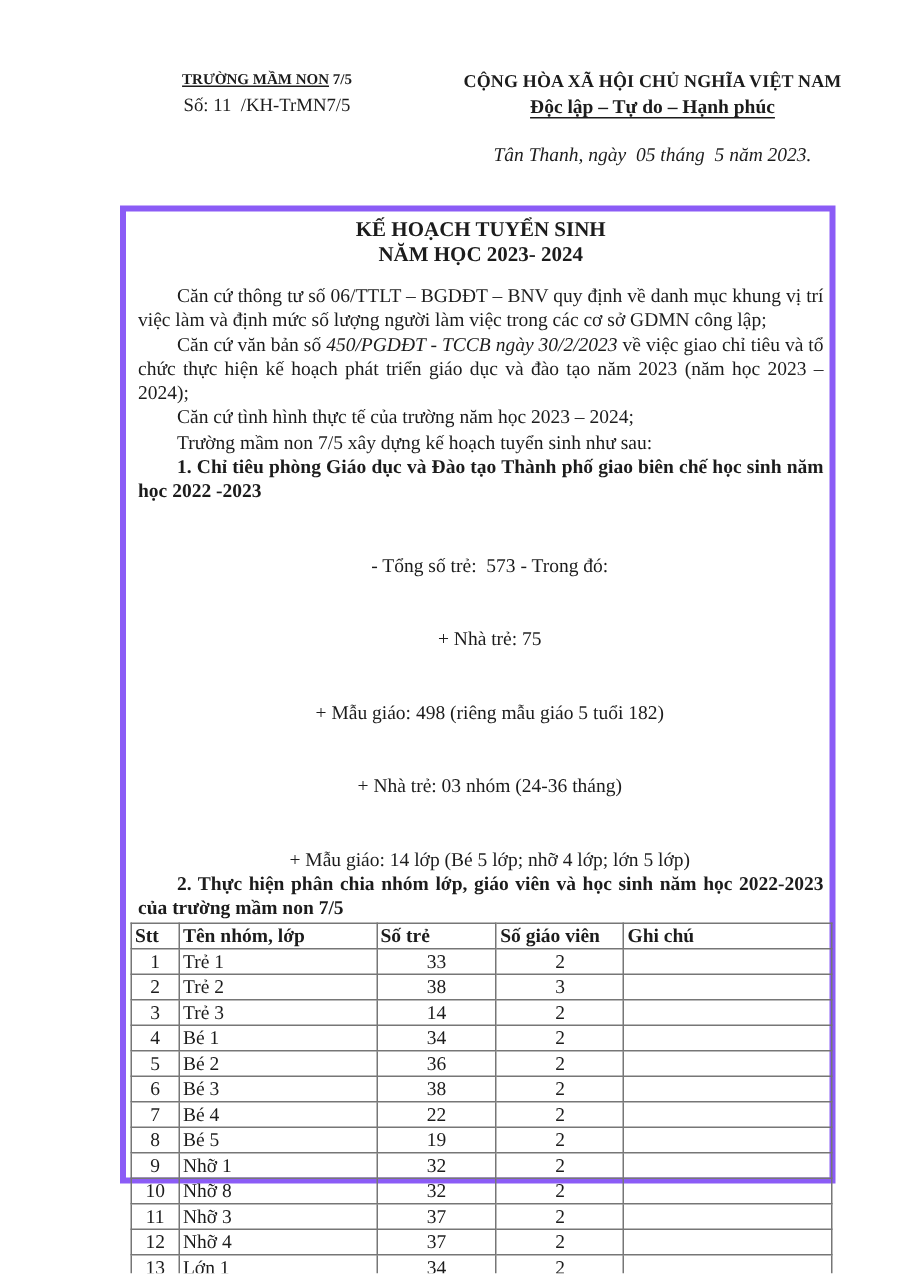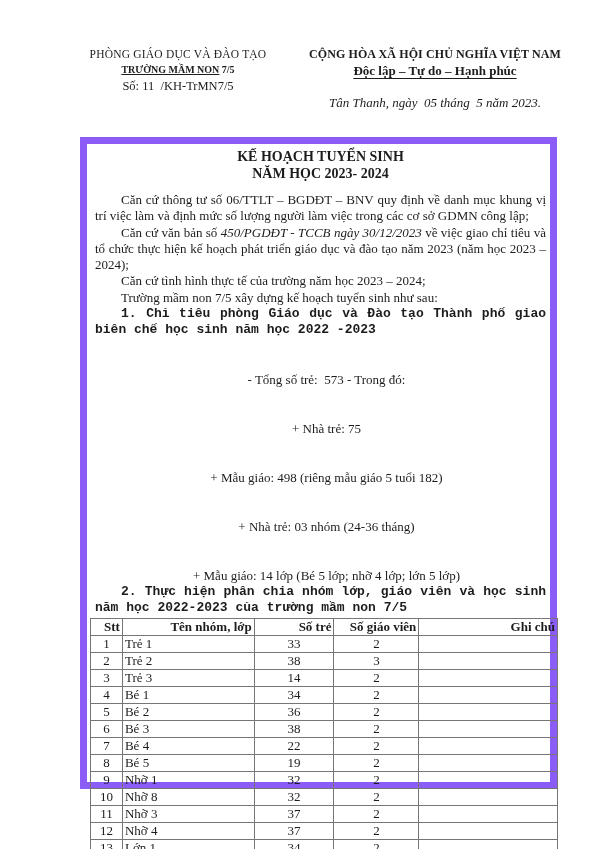--- a/index.html
+++ b/index.html
@@ -38,104 +38,102 @@
   }
   .letterhead-right .national-name { font-size: 12px; font-weight: bold; letter-spacing: 0.1px; text-align: center; }
   .letterhead-right .motto { font-size: 13px; font-weight: bold; text-decoration: underline; text-underline-offset: 3px; margin-top: 1px; }
   .letterhead-right .place-date { font-size: 13px; font-style: italic; margin-top: 16px; }
 
   
   .doc-frame {
     position: absolute;
     left: 80px; top: 137px;
     width: 477px; height: 652px;
-    border: 7px solid #8b5cf6;
+    border: 4px solid #8b5cf6;
     padding: 4px 4px 0 8px;
   }
   .doc-title {
     text-align: center;
     font-weight: bold;
     font-size: 14px;
     line-height: 17px;
   }
   .body-text { margin-top: 10px; font-size: 13px; }
   .para {
     text-align: justify;
     text-indent: 26px;
     line-height: 16.3px;
   }
   .para .ital { font-style: italic; }
   .sec-heading {
     font-weight: bold;
     text-align: justify;
     text-indent: 26px;
     line-height: 16.3px;
-    font-family: Liberation Mono, monospace;
   }
   .item-list { padding-left: 12px; }
   .item-list .item { line-height: 16px; text-align: center; margin-top: 33px; }
 
   
   table.enroll {
     border-collapse: collapse;
     width: 468px;
     margin-left: -5px;
     margin-top: 2px;
     font-size: 13px;
     color: #1c1c1c;
   }
   table.enroll th, table.enroll td {
     border: 1px solid #767676;
     line-height: 14px;
   }
   table.enroll th {
     font-weight: bold;
     padding: 1px 2px;
-    text-align: right;
+    text-align: left;
     vertical-align: middle;
   }
   table.enroll td { height: 17px; padding: 0 2px; vertical-align: middle; }
   .col-stt   { width: 32px; }
   .col-name  { width: 132px; }
   .col-kids  { width: 80px; }
   .col-teach { width: 85px; }
   .col-note  { width: 139px; }
   td.c-stt   { text-align: center; }
   td.c-name  { text-align: left; padding-left: 5px; }
   td.c-kids  { text-align: center; }
   td.c-teach { text-align: center; }
   td.c-note  { text-align: left; }
 </style>
 </head>
 <body>
 
 <div class="page">
 
   <div class="letterhead-left">
-    <div class="org-parent">PHÒNG GIÁO DỤC VÀ ĐÀO TẠO</div>
     <div class="org-school"><span class="u">TRƯỜNG MẦM NON</span><span class="keep-space"> 7/5</span></div>
     <div class="doc-number keep-space">Số: 11  /KH-TrMN7/5</div>
   </div>
 
   <div class="letterhead-right">
     <div class="national-name">CỘNG HÒA XÃ HỘI CHỦ NGHĨA VIỆT NAM</div>
     <div class="motto">Độc lập – Tự do – Hạnh phúc</div>
     <div class="place-date keep-space">Tân Thanh, ngày  05 tháng  5 năm 2023.</div>
   </div>
 
   <div class="doc-frame">
 
     <div class="doc-title">
       <div>KẾ HOẠCH TUYỂN SINH</div>
       <div>NĂM HỌC 2023- 2024</div>
     </div>
 
     <div class="body-text">
       <div class="para">Căn cứ thông tư số 06/TTLT – BGDĐT – BNV quy định về danh mục khung vị trí việc làm và định mức số lượng người làm việc trong các cơ sở GDMN công lập;</div>
-      <div class="para"><span>Căn cứ văn bản số </span><span class="ital">450/PGDĐT - TCCB ngày 30/12/2023</span><span> về việc giao chỉ tiêu và tổ chức thực hiện kế hoạch phát triển giáo dục và đào tạo năm 2023 (năm học 2023 – 2024);</span></div>
+      <div class="para"><span>Căn cứ văn bản số </span><span class="ital">450/PGDĐT - TCCB ngày 30/2/2023</span><span> về việc giao chỉ tiêu và tổ chức thực hiện kế hoạch phát triển giáo dục và đào tạo năm 2023 (năm học 2023 – 2024);</span></div>
       <div class="para">Căn cứ tình hình thực tế của trường năm học 2023 – 2024;</div>
       <div class="para">Trường mầm non 7/5 xây dựng kế hoạch tuyển sinh như sau:</div>
 
       <div class="sec-heading">1. Chỉ tiêu phòng Giáo dục và Đào tạo Thành phố giao biên chế học sinh năm học 2022 -2023</div>
       <div class="item-list">
           <div class="item keep-space">- Tổng số trẻ:  573 - Trong đó:</div>
           <div class="item keep-space">+ Nhà trẻ: 75</div>
           <div class="item keep-space">+ Mẫu giáo: 498 (riêng mẫu giáo 5 tuổi 182)</div>
           <div class="item keep-space">+ Nhà trẻ: 03 nhóm (24-36 tháng)</div>
           <div class="item keep-space">+ Mẫu giáo: 14 lớp (Bé 5 lớp; nhỡ 4 lớp; lớn 5 lớp)</div>

